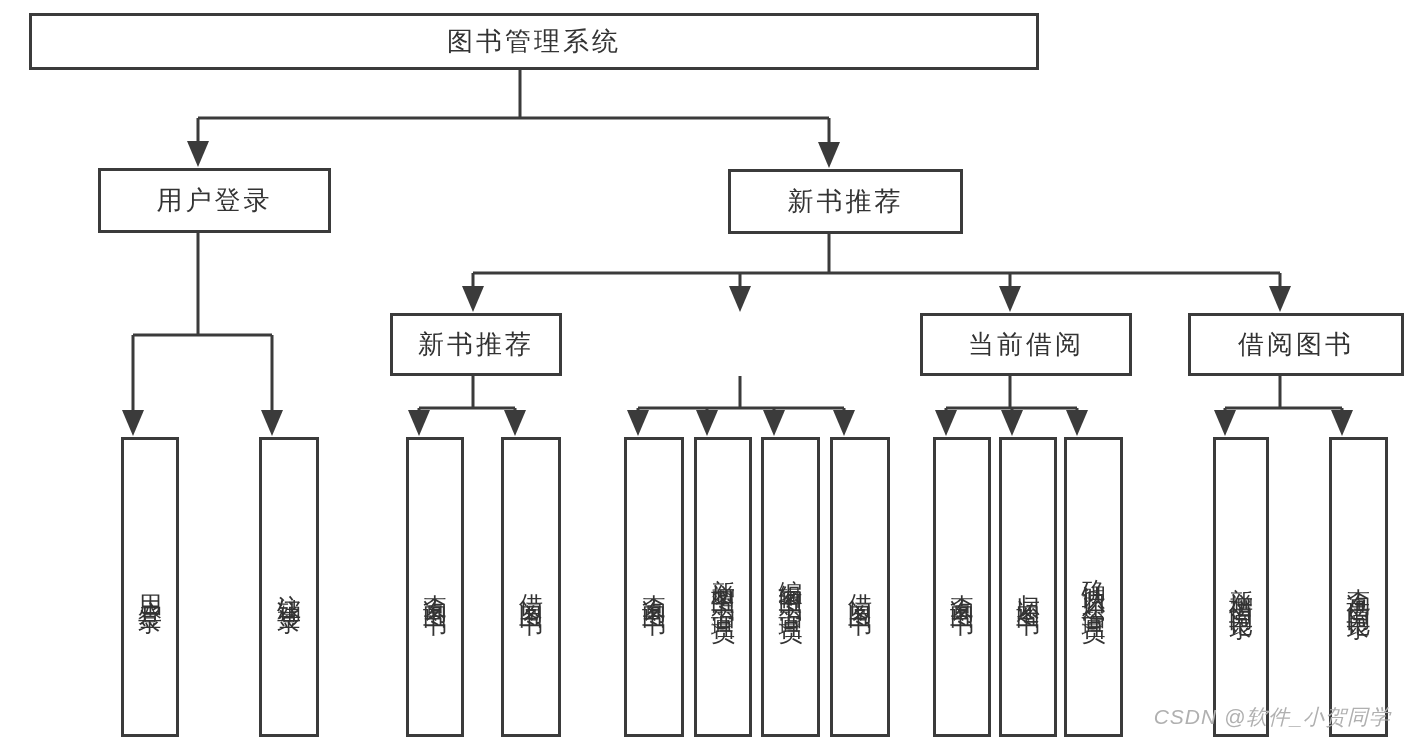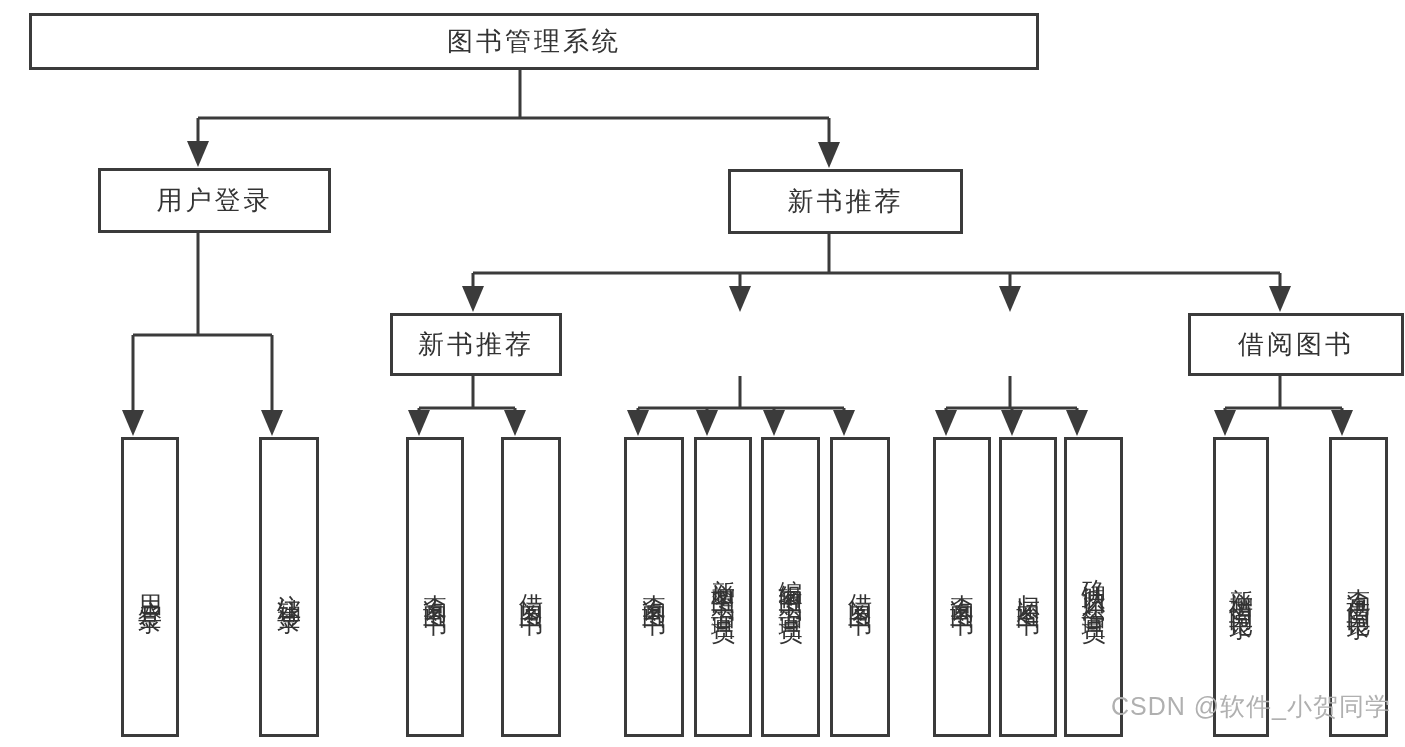--- a/index.html
+++ b/index.html
@@ -37,26 +37,27 @@
   .vbox span{
     writing-mode:vertical-rl;
     text-orientation:mixed;
     font-size:24px;
     letter-spacing:6px;
     line-height:1;
   }
   .watermark{
     position:absolute;
     right:14px;
-    bottom:24px;
-    font-size:25px;
+    bottom:16px;
+    font-size:21px;
     letter-spacing:1px;
     color:var(--watermark);
     z-index:2;
     white-space:nowrap;
+    font-style:italic;
   }
 </style>
 </head>
 <body>
 
 <div class="canvas">
 
   <svg class="connectors" width="1405" height="747">
     <g stroke="#3b3b3b" stroke-width="3" fill="none">
 
@@ -104,20 +105,23 @@
   <div class="box hbox" style="left:82px;top:168px;width:233px;height:65px">
     <span>用户登录</span>
   </div>
   <div class="box hbox" style="left:712px;top:169px;width:235px;height:65px">
     <span>新书推荐</span>
   </div>
 
   <div class="box hbox" style="left:374px;top:313px;width:172px;height:63px">
     <span>新书推荐</span>
   </div>
+  <div class="box hbox" style="left:904px;top:313px;width:212px;height:63px">
+    <span>当前借阅</span>
+  </div>
   <div class="box hbox" style="left:1172px;top:313px;width:216px;height:63px">
     <span>借阅图书</span>
   </div>
 
   <div class="box vbox" style="left:105px;top:437px;width:58px;height:300px">
     <span>用户登录</span>
   </div>
   <div class="box vbox" style="left:243px;top:437px;width:60px;height:300px">
     <span>注销登录</span>
   </div>

